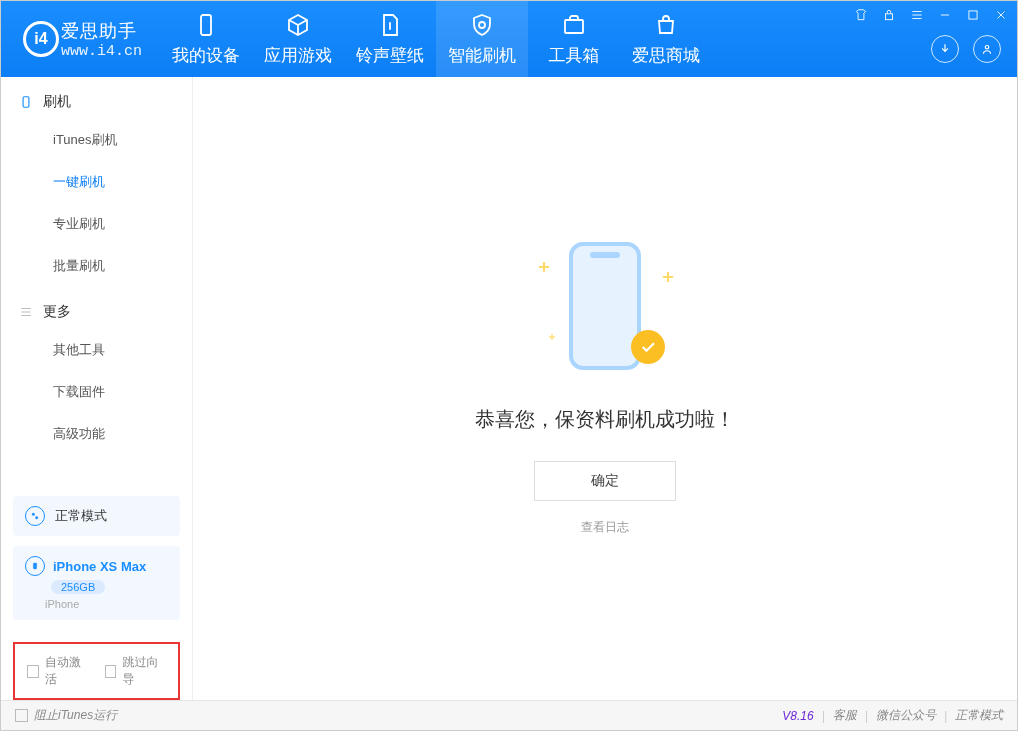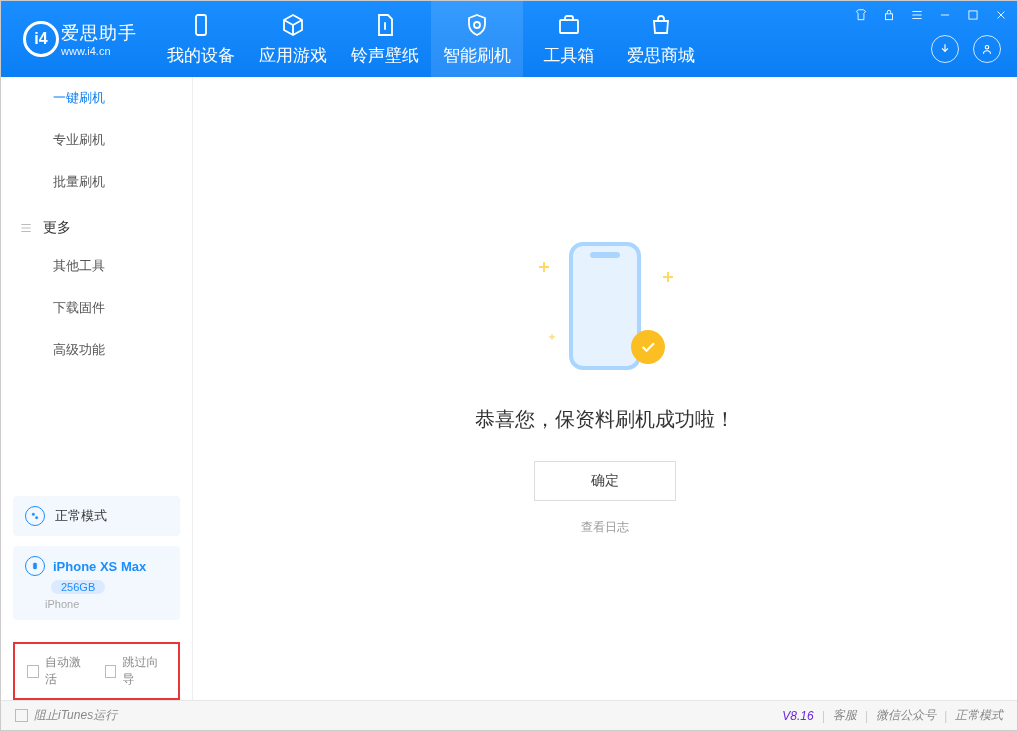--- a/index.html
+++ b/index.html
@@ -2,21 +2,21 @@
 <html><head>
 <meta charset="utf-8">
 <style>
 * { margin: 0; padding: 0; box-sizing: border-box; font-family: "Microsoft YaHei", sans-serif; }
 body { background: #fff; width: 1018px; height: 731px; overflow: hidden; border: 1px solid #ccc; }
 
 .topbar { height: 76px; background: linear-gradient(to bottom, #1a8eff, #0b7ef5); display: flex; align-items: center; color: #fff; position: relative; }
 .logo-block { display: flex; align-items: center; padding: 0 18px 0 22px; gap: 2px; }
 .logo-circle { width: 36px; height: 36px; border: 3px solid #fff; border-radius: 50%; display: flex; align-items: center; justify-content: center; font-weight: bold; font-size: 16px; }
 .logo-text .cn { font-size: 18px; font-weight: 500; letter-spacing: 1px; }
-.logo-text .en { font-size: 11px; opacity: 0.9; }
+.logo-text .en { font-size: 15px; opacity: 0.9; font-family: Liberation Mono, monospace; }
 
 .tabs { display: flex; height: 100%; }
 .tab { width: 92px; display: flex; flex-direction: column; align-items: center; justify-content: center; gap: 6px; cursor: pointer; font-size: 17px; }
 .tab.active { background: rgba(255,255,255,0.12); }
 .tab-icon { width: 26px; height: 26px; display: flex; align-items: center; justify-content: center; }
 .tab-icon svg { width: 24px; height: 24px; fill: none; stroke: #fff; stroke-width: 1.8; }
 
 .window-controls-top { position: absolute; right: 8px; top: 6px; display: flex; gap: 12px; }
 .window-controls-top span { width: 16px; height: 16px; display: flex; align-items: center; justify-content: center; cursor: pointer; }
 .window-controls-top svg { width: 14px; height: 14px; stroke: #fff; fill: none; stroke-width: 1.5; }
@@ -181,20 +181,27 @@
         <svg viewBox="0 0 24 24">
           <circle cx="12" cy="9" r="3"></circle>
           <path d="M6 20c0-3 3-5 6-5s6 2 6 5"></path>
         </svg>
       </span>
   </div>
 </div>
 
 <div class="body-area">
   <div class="sidebar">
+    <div class="side-group-title">
+      <svg viewBox="0 0 24 24" fill="none" stroke="#1a8eff" stroke-width="2">
+          <rect x="7" y="3" width="10" height="18" rx="2"></rect>
+        </svg>
+      <span>刷机</span>
+    </div>
+    <div class="side-item">iTunes刷机</div>
     <div class="side-item active">一键刷机</div>
     <div class="side-item">专业刷机</div>
     <div class="side-item">批量刷机</div>
 
     <div class="side-group-title">
       <svg viewBox="0 0 24 24" fill="none" stroke="#bbb" stroke-width="2">
           <path d="M4 6h16M4 12h16M4 18h16"></path>
         </svg>
       <span>更多</span>
     </div>

